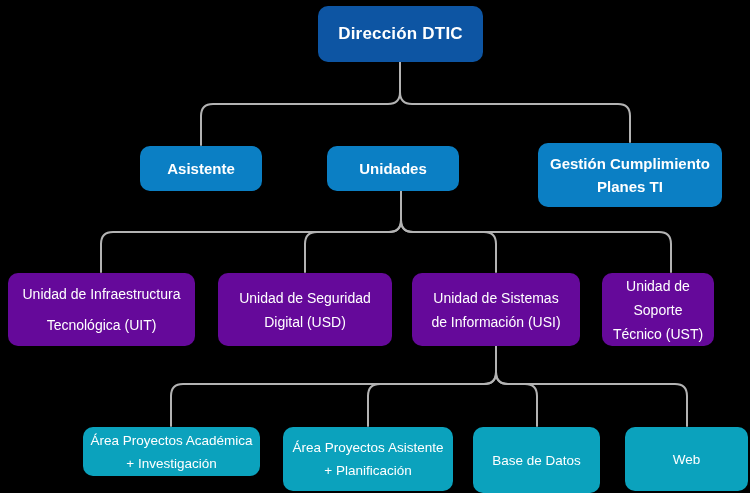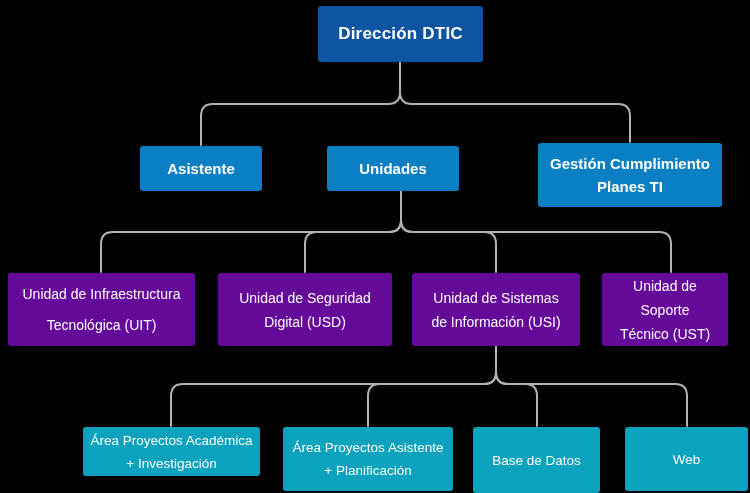--- a/index.html
+++ b/index.html
@@ -2,35 +2,35 @@
 <html style="--root-blue: #0d55a3; --unit-blue: #0b7fc4; --dept-purple: #65099a; --team-teal: #0ba2bd; --connector-gray: #b3b3b3; --canvas-black: #000000; --text-white: #ffffff;"><head>
 <meta charset="utf-8">
 <style>
   html,body{margin:0;padding:0;}
   body{background:#000;font-family:"Liberation Sans","DejaVu Sans",sans-serif;}
   .canvas{position:relative;width:750px;height:493px;background:var(--canvas-black,#000);overflow:hidden;}
   svg.edges{position:absolute;left:0;top:0;width:750px;height:493px;}
   .edge{fill:none;stroke:var(--connector-gray,#b3b3b3);stroke-width:2;stroke-linecap:round;}
   .node{
     position:absolute;display:flex;flex-direction:column;align-items:center;justify-content:center;
-    border-radius:3px;color:var(--text-white,#fff);text-align:center;box-sizing:border-box;padding:4px 6px;
+    border-radius:10px;color:var(--text-white,#fff);text-align:center;box-sizing:border-box;padding:4px 6px;
   }
   .node span{display:block;}
   .level-root{background:var(--root-blue,#0d55a3);font-weight:bold;font-size:17px;letter-spacing:.2px;}
   .level-unit{background:var(--unit-blue,#0b7fc4);font-weight:bold;font-size:15px;line-height:23px;}
   .level-dept{background:var(--dept-purple,#65099a);font-weight:normal;font-size:14px;line-height:24px;}
   .level-team{background:var(--team-teal,#0ba2bd);font-weight:normal;font-size:13.5px;line-height:23px;}
   .n-root{left:318px;top:6px;width:165px;height:56px;}
   .n-asistente{left:140px;top:146px;width:122px;height:45px;}
   .n-unidades{left:327px;top:146px;width:132px;height:45px;}
   .n-gestion{left:538px;top:143px;width:184px;height:64px;}
   .n-uit{left:8px;top:273px;width:187px;height:73px;gap:7px;}
   .n-usd{left:218px;top:273px;width:174px;height:73px;}
   .n-usi{left:412px;top:273px;width:168px;height:73px;}
-  .n-ust{left:602px;top:273px;width:126px;height:73px;}
+  .n-ust{left:602px;top:273px;width:112px;height:73px;}
   .n-apai{left:83px;top:427px;width:177px;height:49px;}
   .n-apep{left:283px;top:427px;width:170px;height:64px;}
   .n-bdd{left:473px;top:427px;width:127px;height:66px;}
   .n-web{left:625px;top:427px;width:123px;height:64px;}
 </style>
 </head>
 <body>
 
 <div class="canvas">
 

